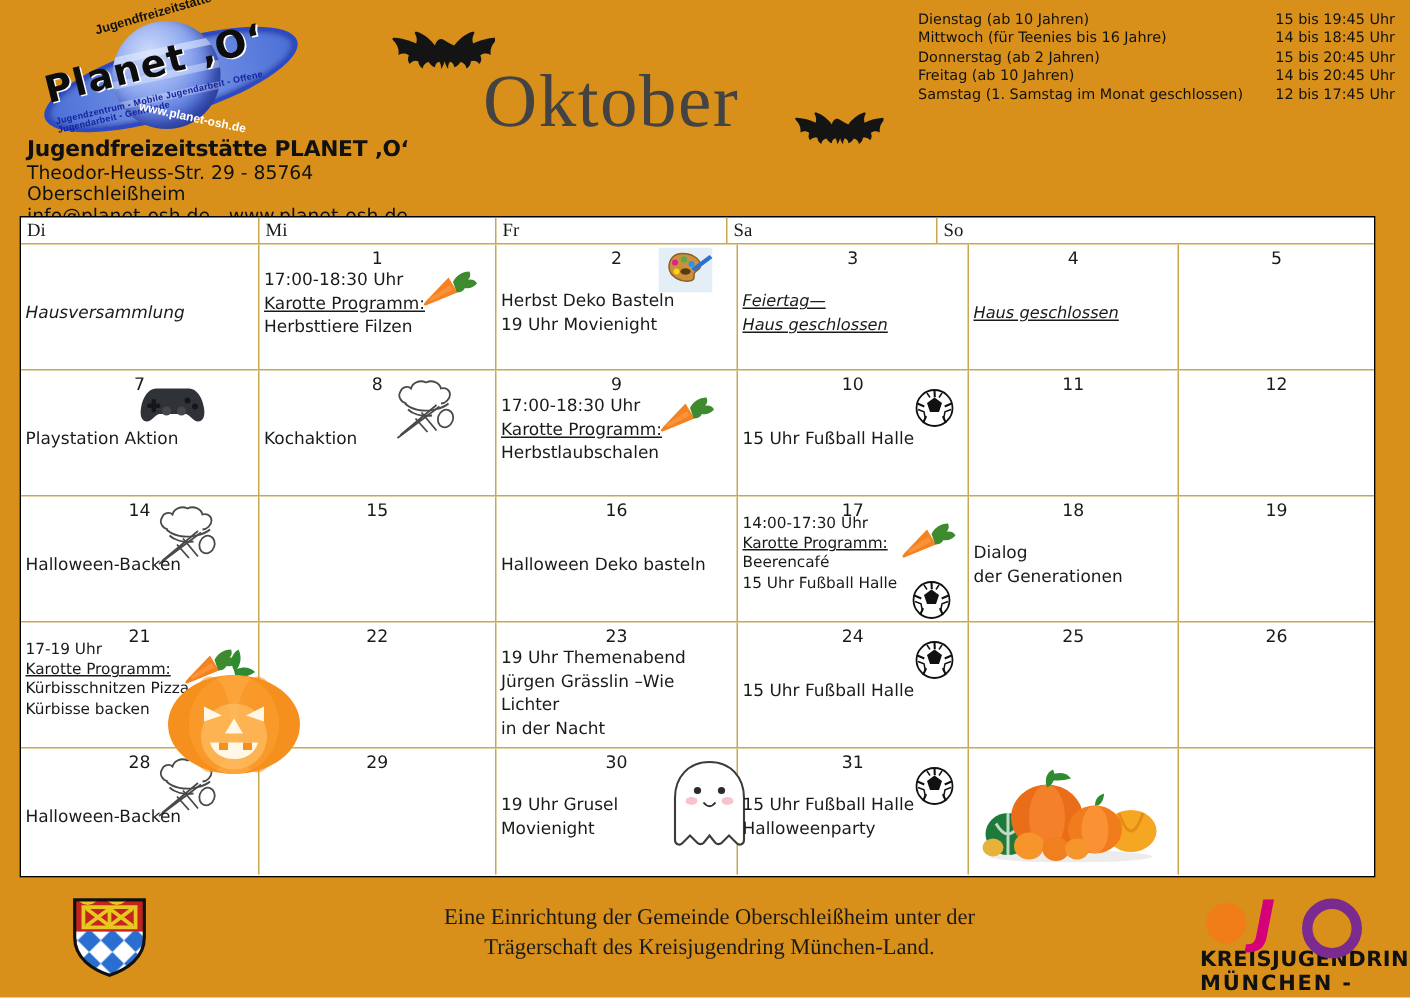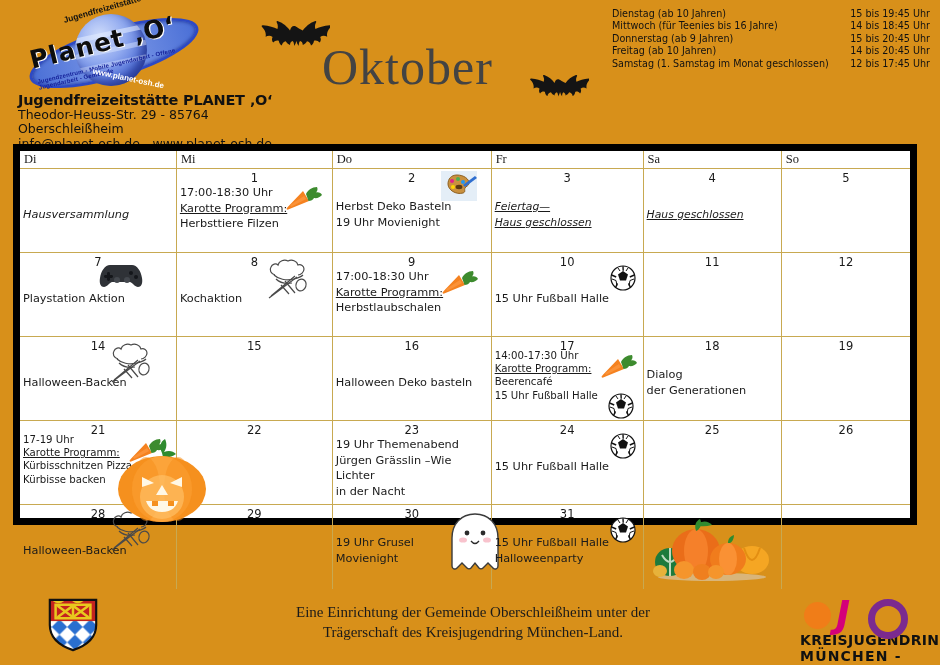--- a/index.html
+++ b/index.html
@@ -71,22 +71,22 @@
   .bat-2{left:527px;top:72px;}
 
   .hours{position:absolute;left:612px;top:8px;width:318px;font-family:"DejaVu Sans",sans-serif;color:#111;}
   .hours-title{font-size:10.5px;font-weight:bold;text-decoration:underline;text-align:right;padding-right:2px;}
   .hours-row{display:flex;justify-content:space-between;font-size:9.6px;line-height:12.4px;}
   .hours-row .d{white-space:nowrap;}
   .hours-row .t{white-space:nowrap;text-align:right;}
 
   
   .calendar{
-    position:absolute;left:13px;top:144px;width:904px;height:381px;
-    background:#ffffff;border:7px solid #000000;box-sizing:border-box;
+    position:absolute;left:13px;top:144px;width:904px;height:441px;
+    background:#ffffff;border:1px solid #000000;box-sizing:border-box;
   }
   .cal-row{display:flex;width:100%;box-sizing:border-box;}
   .cal-head{height:18px;border-bottom:1px solid #c8a951;}
   .cal-week{height:84px;border-bottom:1px solid #c8a951;}
   .cal-week.last{border-bottom:none;}
   .cell{
     position:relative;box-sizing:border-box;border-right:1px solid #c8a951;
     height:100%;overflow:visible;
   }
   .cell:last-child{border-right:none;}
@@ -167,21 +167,21 @@
       <div id="hours-rows">
           <div class="hours-row">
             <span class="d">Dienstag (ab 10 Jahren)</span>
             <span class="t">15 bis 19:45 Uhr</span>
           </div>
           <div class="hours-row">
             <span class="d">Mittwoch (für Teenies bis 16 Jahre)</span>
             <span class="t">14 bis 18:45 Uhr</span>
           </div>
           <div class="hours-row">
-            <span class="d">Donnerstag (ab 9 Jahren)</span>
+            <span class="d">Donnerstag (ab 2 Jahren)</span>
             <span class="t">15 bis 20:45 Uhr</span>
           </div>
           <div class="hours-row">
             <span class="d">Freitag (ab 10 Jahren)</span>
             <span class="t">14 bis 20:45 Uhr</span>
           </div>
           <div class="hours-row">
             <span class="d">Samstag (1. Samstag im Monat geschlossen)</span>
             <span class="t">12 bis 17:45 Uhr</span>
           </div>
@@ -189,23 +189,20 @@
     </div>
   </div>
 
   <div class="calendar">
     <div class="cal-row cal-head" id="dow-row">
         <div class="cell w0">
           <div class="dow">Di</div>
         </div>
         <div class="cell w1">
           <div class="dow">Mi</div>
-        </div>
-        <div class="cell w2">
-          <div class="dow">Do</div>
         </div>
         <div class="cell w3">
           <div class="dow">Fr</div>
         </div>
         <div class="cell w4">
           <div class="dow">Sa</div>
         </div>
         <div class="cell w5">
           <div class="dow">So</div>
         </div>

